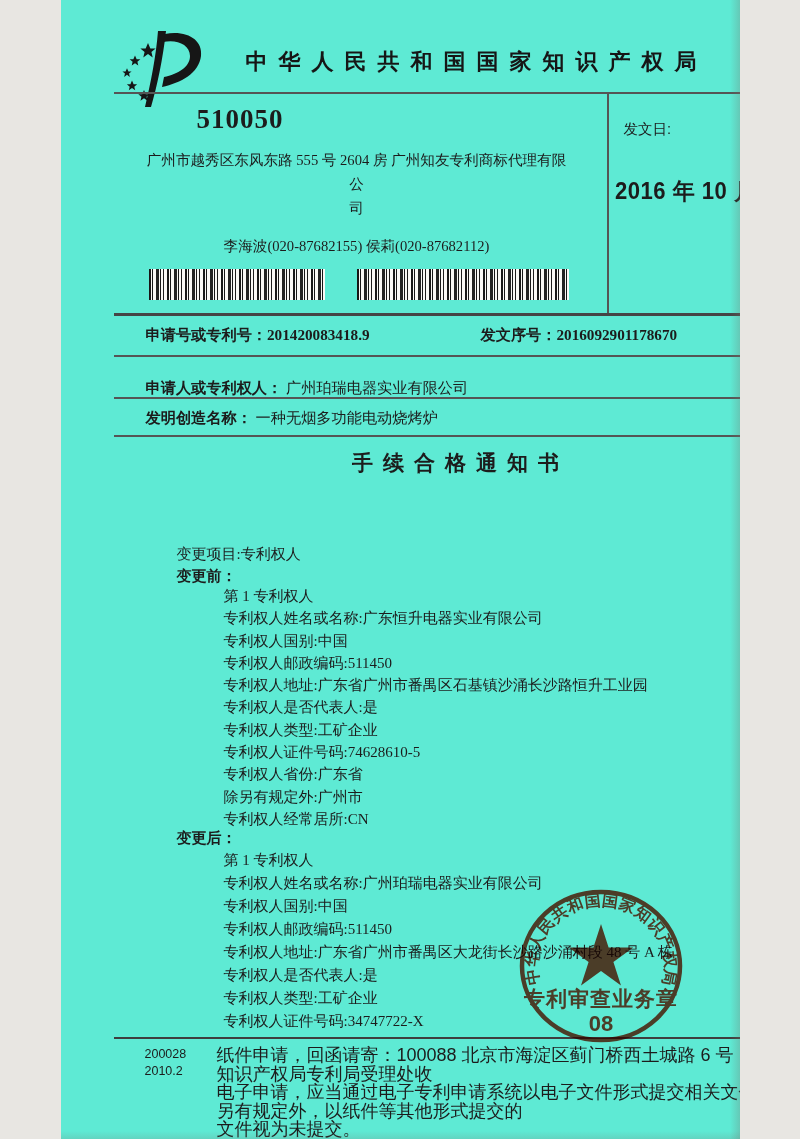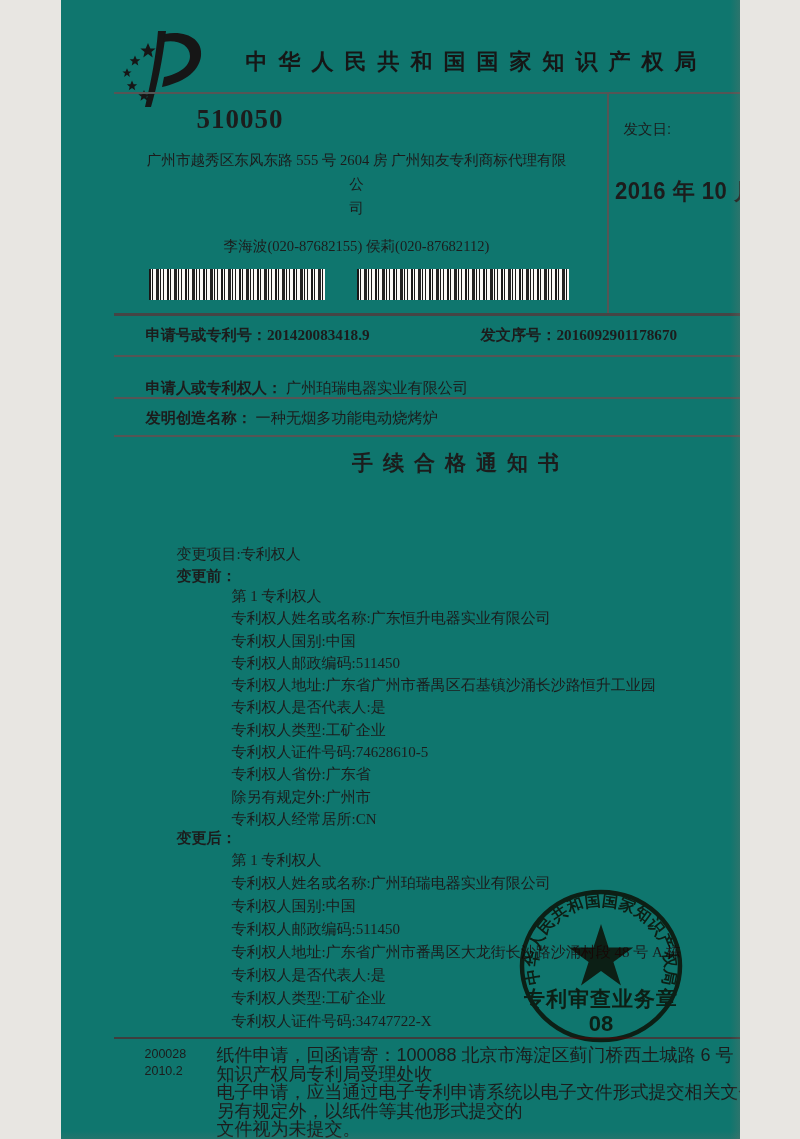--- a/index.html
+++ b/index.html
@@ -1,18 +1,18 @@
 <!DOCTYPE html>
 <html><head>
 <meta charset="utf-8">
 <style>
   html,body{margin:0;padding:0;background:#e8e6e2;}
   .page{
     position:relative;width:644px;height:1139px;margin:0 auto;
-    background:#0f766e;overflow:hidden;
+    background:#5eead4;overflow:hidden;
     font-family:"Liberation Serif",serif;color:#1c1c1c;padding-left:35px;
   }
   .abs{position:absolute;}
   
   .org-title{
     left:176px;top:47px;width:480px;text-align:center;
     font-family:"Liberation Sans",sans-serif;font-weight:bold;
     font-size:22px;letter-spacing:11px;color:#161616;white-space:nowrap;
   }
   .rule{background:#555;height:2px;}
@@ -58,21 +58,21 @@
     font-family:"Liberation Sans",sans-serif;font-weight:bold;
     font-size:21px;letter-spacing:10px;white-space:nowrap;
   }
   .para{left:85px;top:492px;width:664px;font-size:15.2px;line-height:26px;text-align:justify;text-indent:31px;}
   .uline{text-decoration:underline;text-underline-offset:3px;padding:0 2px;}
   .dsep{margin:0 2px;}
   .change-item{left:116px;top:545px;font-size:15px;}
   .chg-label{left:116px;font-size:15px;font-family:"Liberation Sans",sans-serif;font-weight:bold;}
   .before-label{top:567px;}
   .after-label{top:829px;}
-  .flist{left:171px;font-size:15px;}
+  .flist{left:163px;font-size:15px;}
   .before-list{top:585px;line-height:22.3px;}
   .after-list{top:849px;line-height:23px;}
   
   .rule-foot{left:53px;top:1037px;width:694px;height:2px;background:#3e3e3e;}
   .foot-codes{left:84px;top:1046px;font-size:12.5px;line-height:17px;font-family:"Liberation Sans",sans-serif;}
   .foot-text{left:156px;top:1046px;width:585px;font-size:18px;line-height:18.5px;font-family:"Liberation Sans",sans-serif;}
   .page-no{left:683px;top:1054px;font-size:20px;letter-spacing:2px;font-family:"Liberation Sans",sans-serif;font-weight:bold;}
   
   .seal{left:452px;top:884px;width:176px;height:164px;opacity:.92;mix-blend-mode:multiply;}
   

